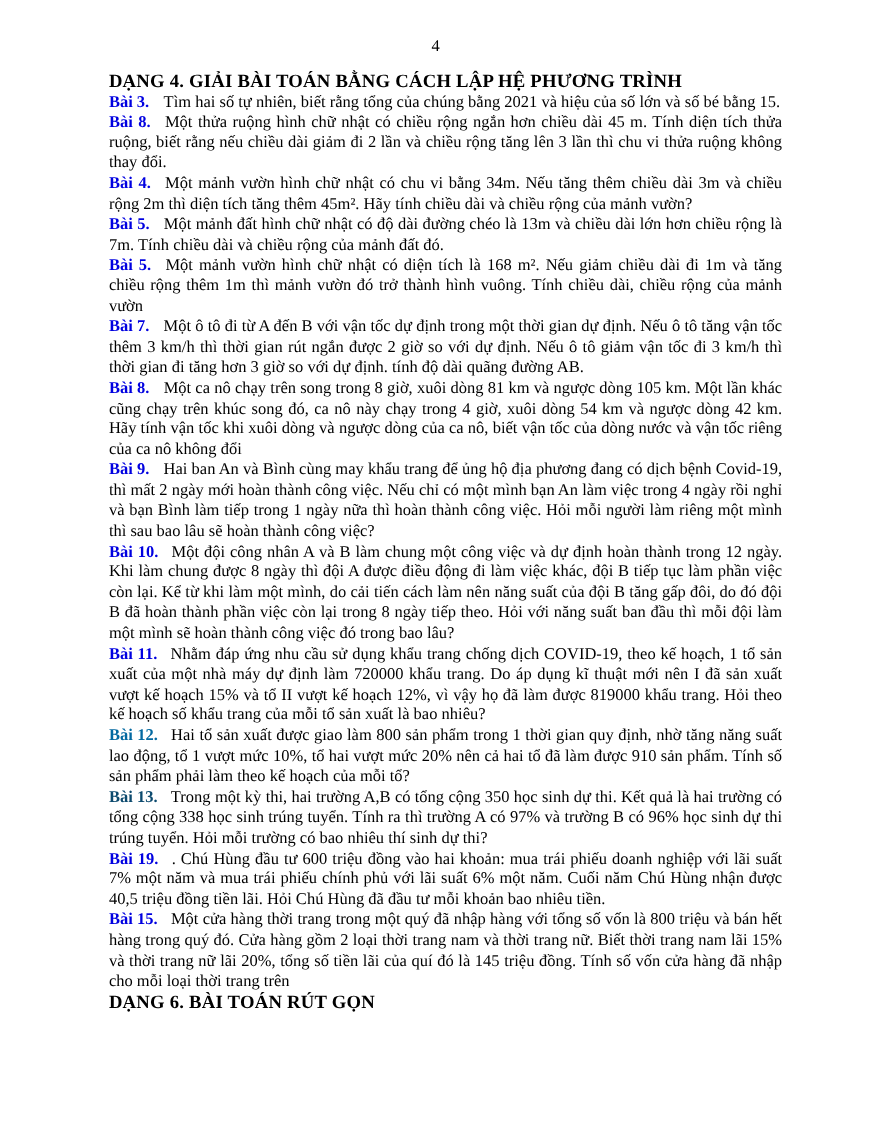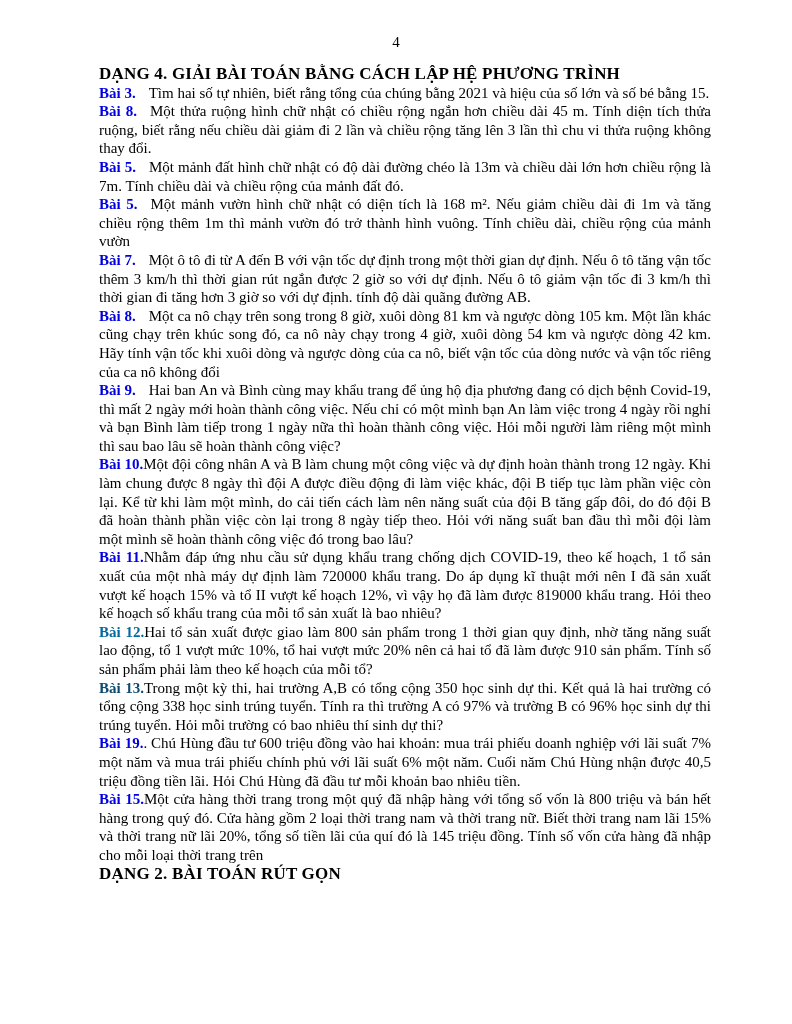--- a/index.html
+++ b/index.html
@@ -41,45 +41,46 @@
   }
   p.problem {
     margin: 0;
     font-size: 15px;
     line-height: 18.6px;
     text-align: justify;
     text-justify: inter-word;
   }
   p.problem .label {
     font-weight: bold;
-    margin-right: 0;
+    margin-right: 12px;
     white-space: nowrap;
   }
   p.problem .label.wide-gap {
     margin-right: 13px;
   }
   p.problem .ptext {
     color: #000000;
   }
 </style>
 </head>
 <body>
 
 <div class="page">
   <div class="page-number">4</div>
   <div class="content">
       <div class="section-heading">DẠNG 4. GIẢI BÀI TOÁN BẰNG CÁCH LẬP HỆ PHƯƠNG TRÌNH</div>
       <p class="problem"><span class="label wide-gap" style="color: rgb(0, 0, 224);">Bài 3.</span><span class="ptext">Tìm hai số tự nhiên, biết rằng tổng của chúng bằng 2021 và hiệu của số lớn và số bé bằng 15.</span></p>
       <p class="problem"><span class="label wide-gap" style="color: rgb(0, 0, 224);">Bài 8.</span><span class="ptext">Một thửa ruộng hình chữ nhật có chiều rộng ngắn hơn chiều dài 45 m. Tính diện tích thửa ruộng, biết rằng nếu chiều dài giảm đi 2 lần và chiều rộng tăng lên 3 lần thì chu vi thửa ruộng không thay đổi.</span></p>
+      <p class="problem"><span class="label wide-gap" style="color: rgb(0, 0, 224);">Bài 4.</span><span class="ptext">Một mảnh vườn hình chữ nhật có chu vi bằng 34m. Nếu tăng thêm chiều dài 3m và chiều rộng 2m thì diện tích tăng thêm 45m². Hãy tính chiều dài và chiều rộng của mảnh vườn?</span></p>
       <p class="problem"><span class="label wide-gap" style="color: rgb(0, 0, 224);">Bài 5.</span><span class="ptext">Một mảnh đất hình chữ nhật có độ dài đường chéo là 13m và chiều dài lớn hơn chiều rộng là 7m. Tính chiều dài và chiều rộng của mảnh đất đó.</span></p>
       <p class="problem"><span class="label wide-gap" style="color: rgb(0, 0, 224);">Bài 5.</span><span class="ptext">Một mảnh vườn hình chữ nhật có diện tích là 168 m². Nếu giảm chiều dài đi 1m và tăng chiều rộng thêm 1m thì mảnh vườn đó trở thành hình vuông. Tính chiều dài, chiều rộng của mảnh vườn</span></p>
       <p class="problem"><span class="label wide-gap" style="color: rgb(0, 0, 224);">Bài 7.</span><span class="ptext">Một ô tô đi từ A đến B với vận tốc dự định trong một thời gian dự định. Nếu ô tô tăng vận tốc thêm 3 km/h thì thời gian rút ngắn được 2 giờ so với dự định. Nếu ô tô giảm vận tốc đi 3 km/h thì thời gian đi tăng hơn 3 giờ so với dự định. tính độ dài quãng đường AB.</span></p>
       <p class="problem"><span class="label wide-gap" style="color: rgb(0, 0, 224);">Bài 8.</span><span class="ptext">Một ca nô chạy trên song trong 8 giờ, xuôi dòng 81 km và ngược dòng 105 km. Một lần khác cũng chạy trên khúc song đó, ca nô này chạy trong 4 giờ, xuôi dòng 54 km và ngược dòng 42 km. Hãy tính vận tốc khi xuôi dòng và ngược dòng của ca nô, biết vận tốc của dòng nước và vận tốc riêng của ca nô không đổi</span></p>
       <p class="problem"><span class="label wide-gap" style="color: rgb(0, 0, 224);">Bài 9.</span><span class="ptext">Hai ban An và Bình cùng may khẩu trang để ủng hộ địa phương đang có dịch bệnh Covid-19, thì mất 2 ngày mới hoàn thành công việc. Nếu chỉ có một mình bạn An làm việc trong 4 ngày rồi nghỉ và bạn Bình làm tiếp trong 1 ngày nữa thì hoàn thành công việc. Hỏi mỗi người làm riêng một mình thì sau bao lâu sẽ hoàn thành công việc?</span></p>
       <p class="problem"><span class="label" style="color: rgb(0, 0, 224);">Bài 10.</span><span class="ptext">Một đội công nhân A và B làm chung một công việc và dự định hoàn thành trong 12 ngày. Khi làm chung được 8 ngày thì đội A được điều động đi làm việc khác, đội B tiếp tục làm phần việc còn lại. Kể từ khi làm một mình, do cải tiến cách làm nên năng suất của đội B tăng gấp đôi, do đó đội B đã hoàn thành phần việc còn lại trong 8 ngày tiếp theo. Hỏi với năng suất ban đầu thì mỗi đội làm một mình sẽ hoàn thành công việc đó trong bao lâu?</span></p>
       <p class="problem"><span class="label" style="color: rgb(0, 0, 224);">Bài 11.</span><span class="ptext">Nhằm đáp ứng nhu cầu sử dụng khẩu trang chống dịch COVID-19, theo kế hoạch, 1 tổ sản xuất của một nhà máy dự định làm 720000 khẩu trang. Do áp dụng kĩ thuật mới nên I đã sản xuất vượt kế hoạch 15% và tổ II vượt kế hoạch 12%, vì vậy họ đã làm được 819000 khẩu trang. Hỏi theo kế hoạch số khẩu trang của mỗi tổ sản xuất là bao nhiêu?</span></p>
       <p class="problem"><span class="label" style="color: #0369a1;">Bài 12.</span><span class="ptext">Hai tổ sản xuất được giao làm 800 sản phẩm trong 1 thời gian quy định, nhờ tăng năng suất lao động, tổ 1 vượt mức 10%, tổ hai vượt mức 20% nên cả hai tổ đã làm được 910 sản phẩm. Tính số sản phẩm phải làm theo kế hoạch của mỗi tổ?</span></p>
       <p class="problem"><span class="label" style="color: #0c4a6e;">Bài 13.</span><span class="ptext">Trong một kỳ thi, hai trường A,B có tổng cộng 350 học sinh dự thi. Kết quả là hai trường có tổng cộng 338 học sinh trúng tuyển. Tính ra thì trường A có 97% và trường B có 96% học sinh dự thi trúng tuyển. Hỏi mỗi trường có bao nhiêu thí sinh dự thi?</span></p>
       <p class="problem"><span class="label" style="color: rgb(0, 0, 224);">Bài 19.</span><span class="ptext">. Chú Hùng đầu tư 600 triệu đồng vào hai khoản: mua trái phiếu doanh nghiệp với lãi suất 7% một năm và mua trái phiếu chính phủ với lãi suất 6% một năm. Cuối năm Chú Hùng nhận được 40,5 triệu đồng tiền lãi. Hỏi Chú Hùng đã đầu tư mỗi khoản bao nhiêu tiền.</span></p>
       <p class="problem"><span class="label" style="color: rgb(0, 0, 224);">Bài 15.</span><span class="ptext">Một cửa hàng thời trang trong một quý đã nhập hàng với tổng số vốn là 800 triệu và bán hết hàng trong quý đó. Cửa hàng gồm 2 loại thời trang nam và thời trang nữ. Biết thời trang nam lãi 15% và thời trang nữ lãi 20%, tổng số tiền lãi của quí đó là 145 triệu đồng. Tính số vốn cửa hàng đã nhập cho mỗi loại thời trang trên</span></p>
-      <div class="section-heading">DẠNG 2. BÀI TOÁN RÚT GỌN</div>
+      <div class="section-heading">DẠNG 6. BÀI TOÁN RÚT GỌN</div>
     </div>
 </div>
 
 </body></html>

